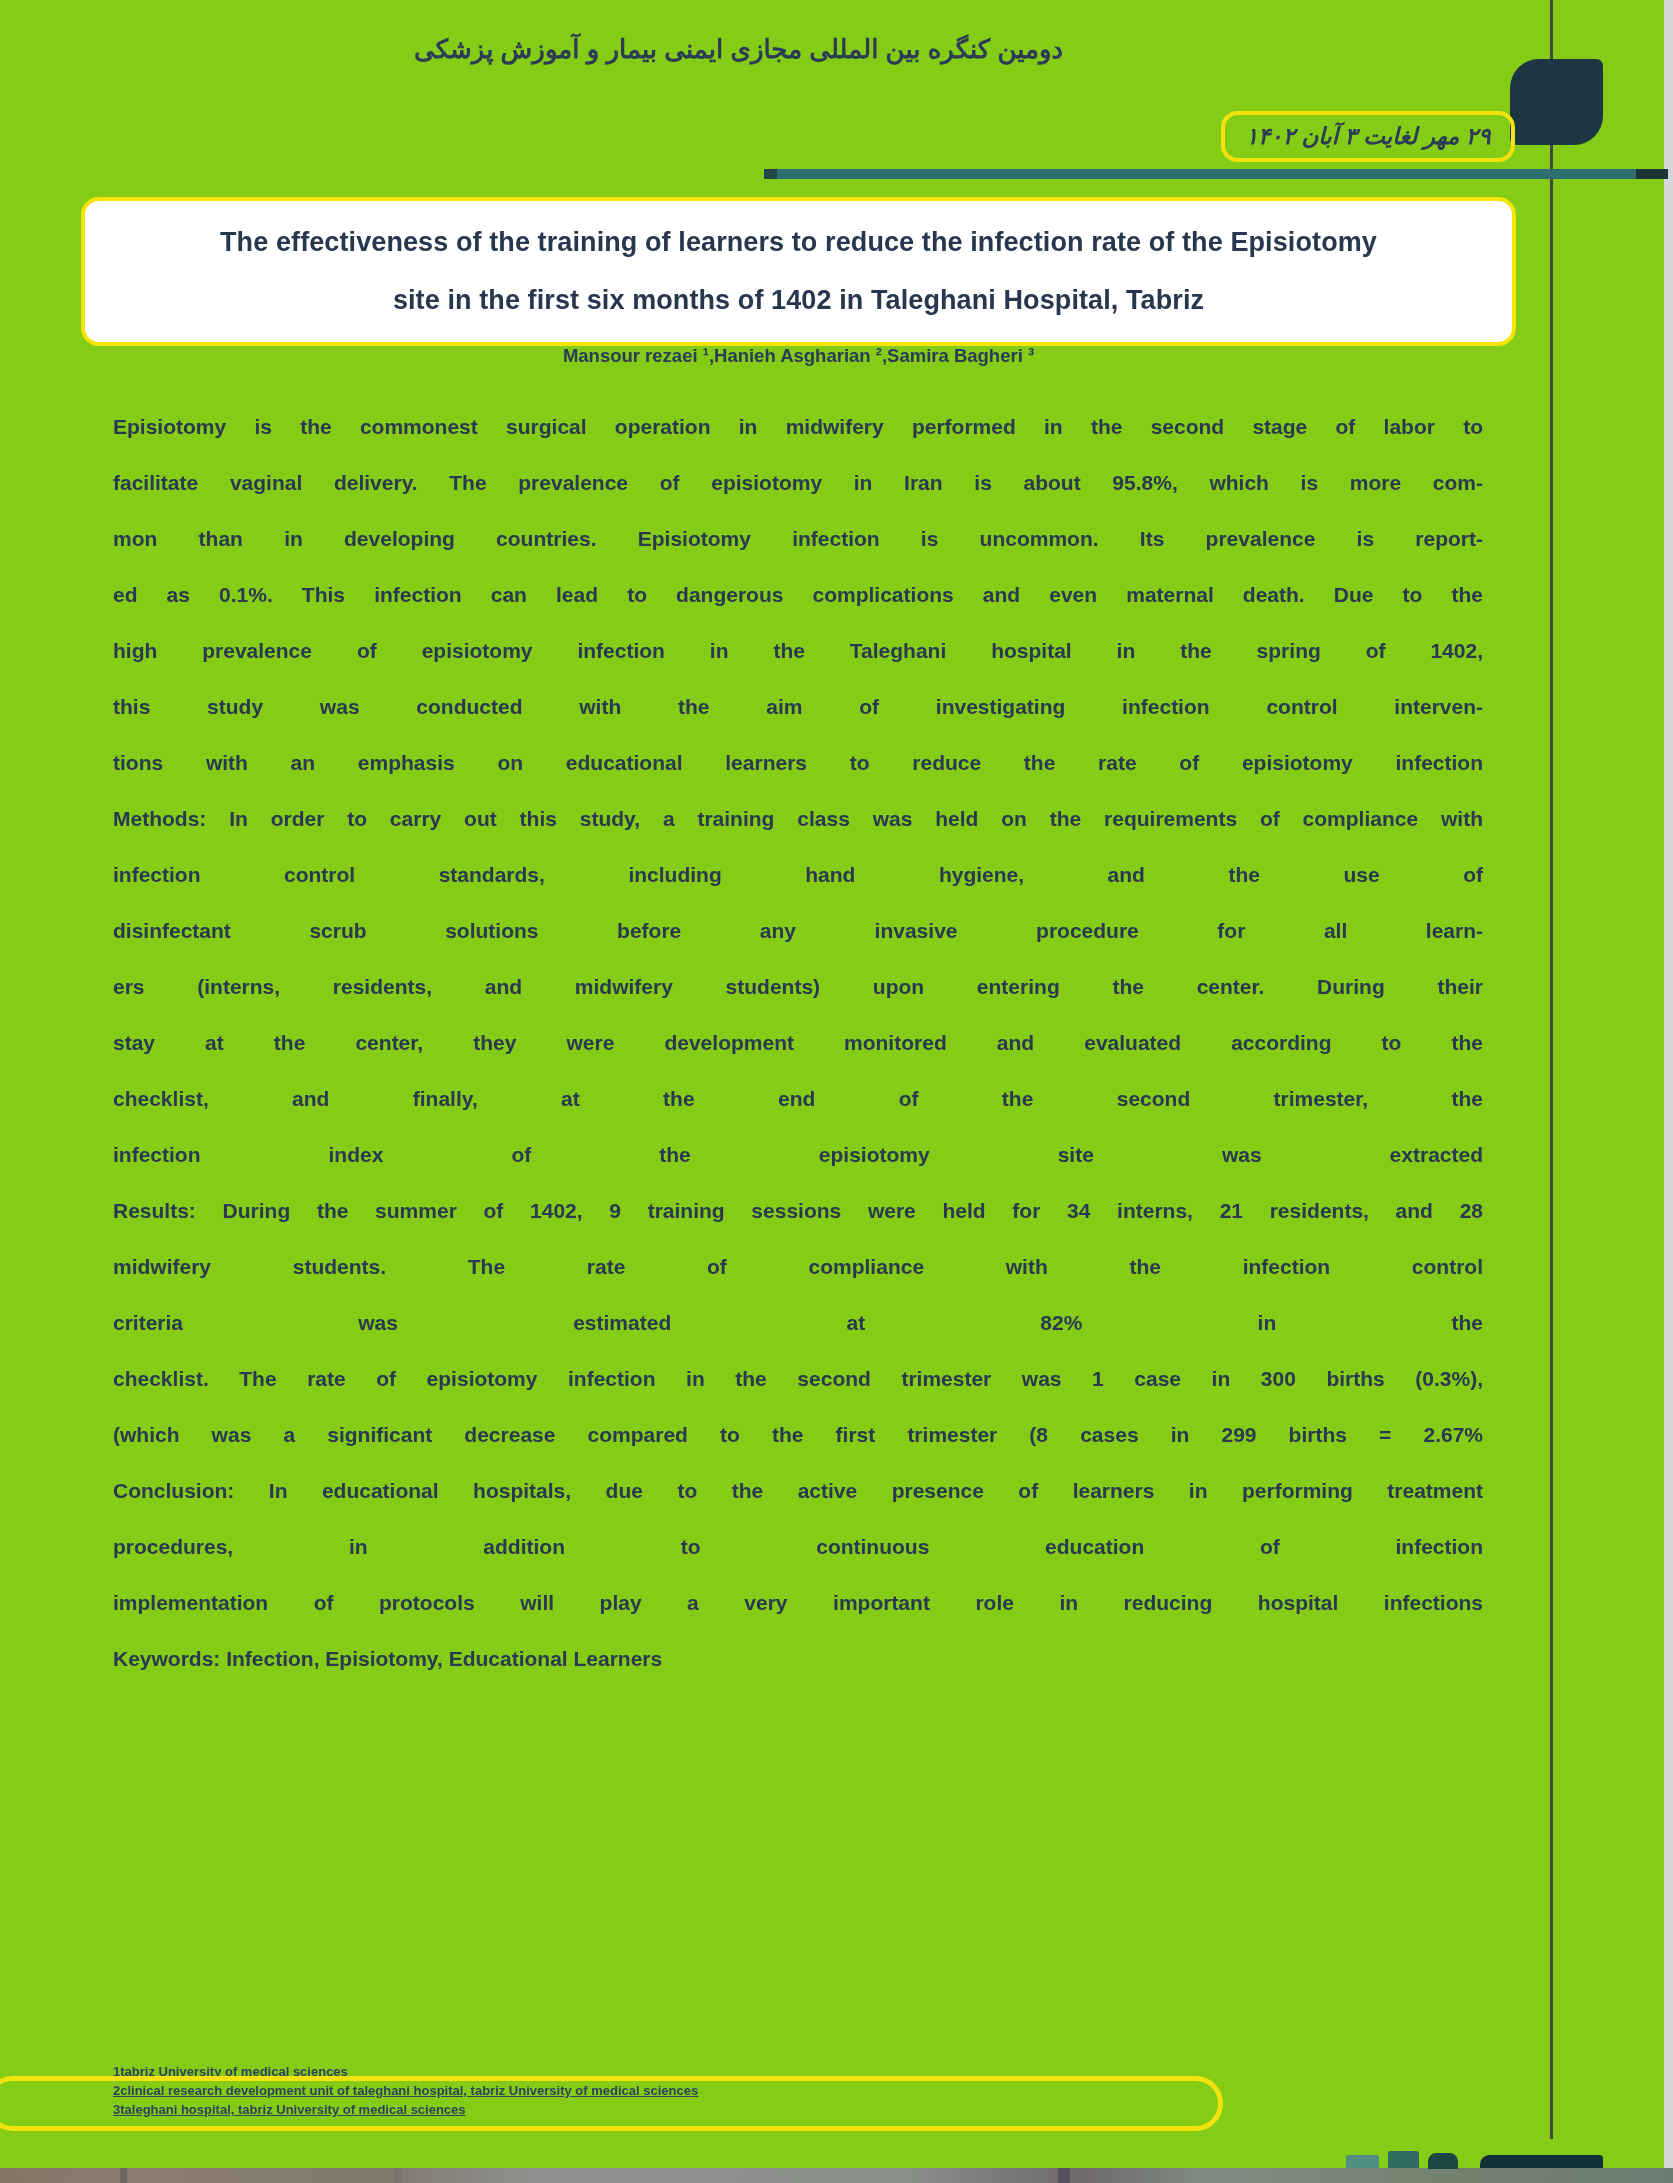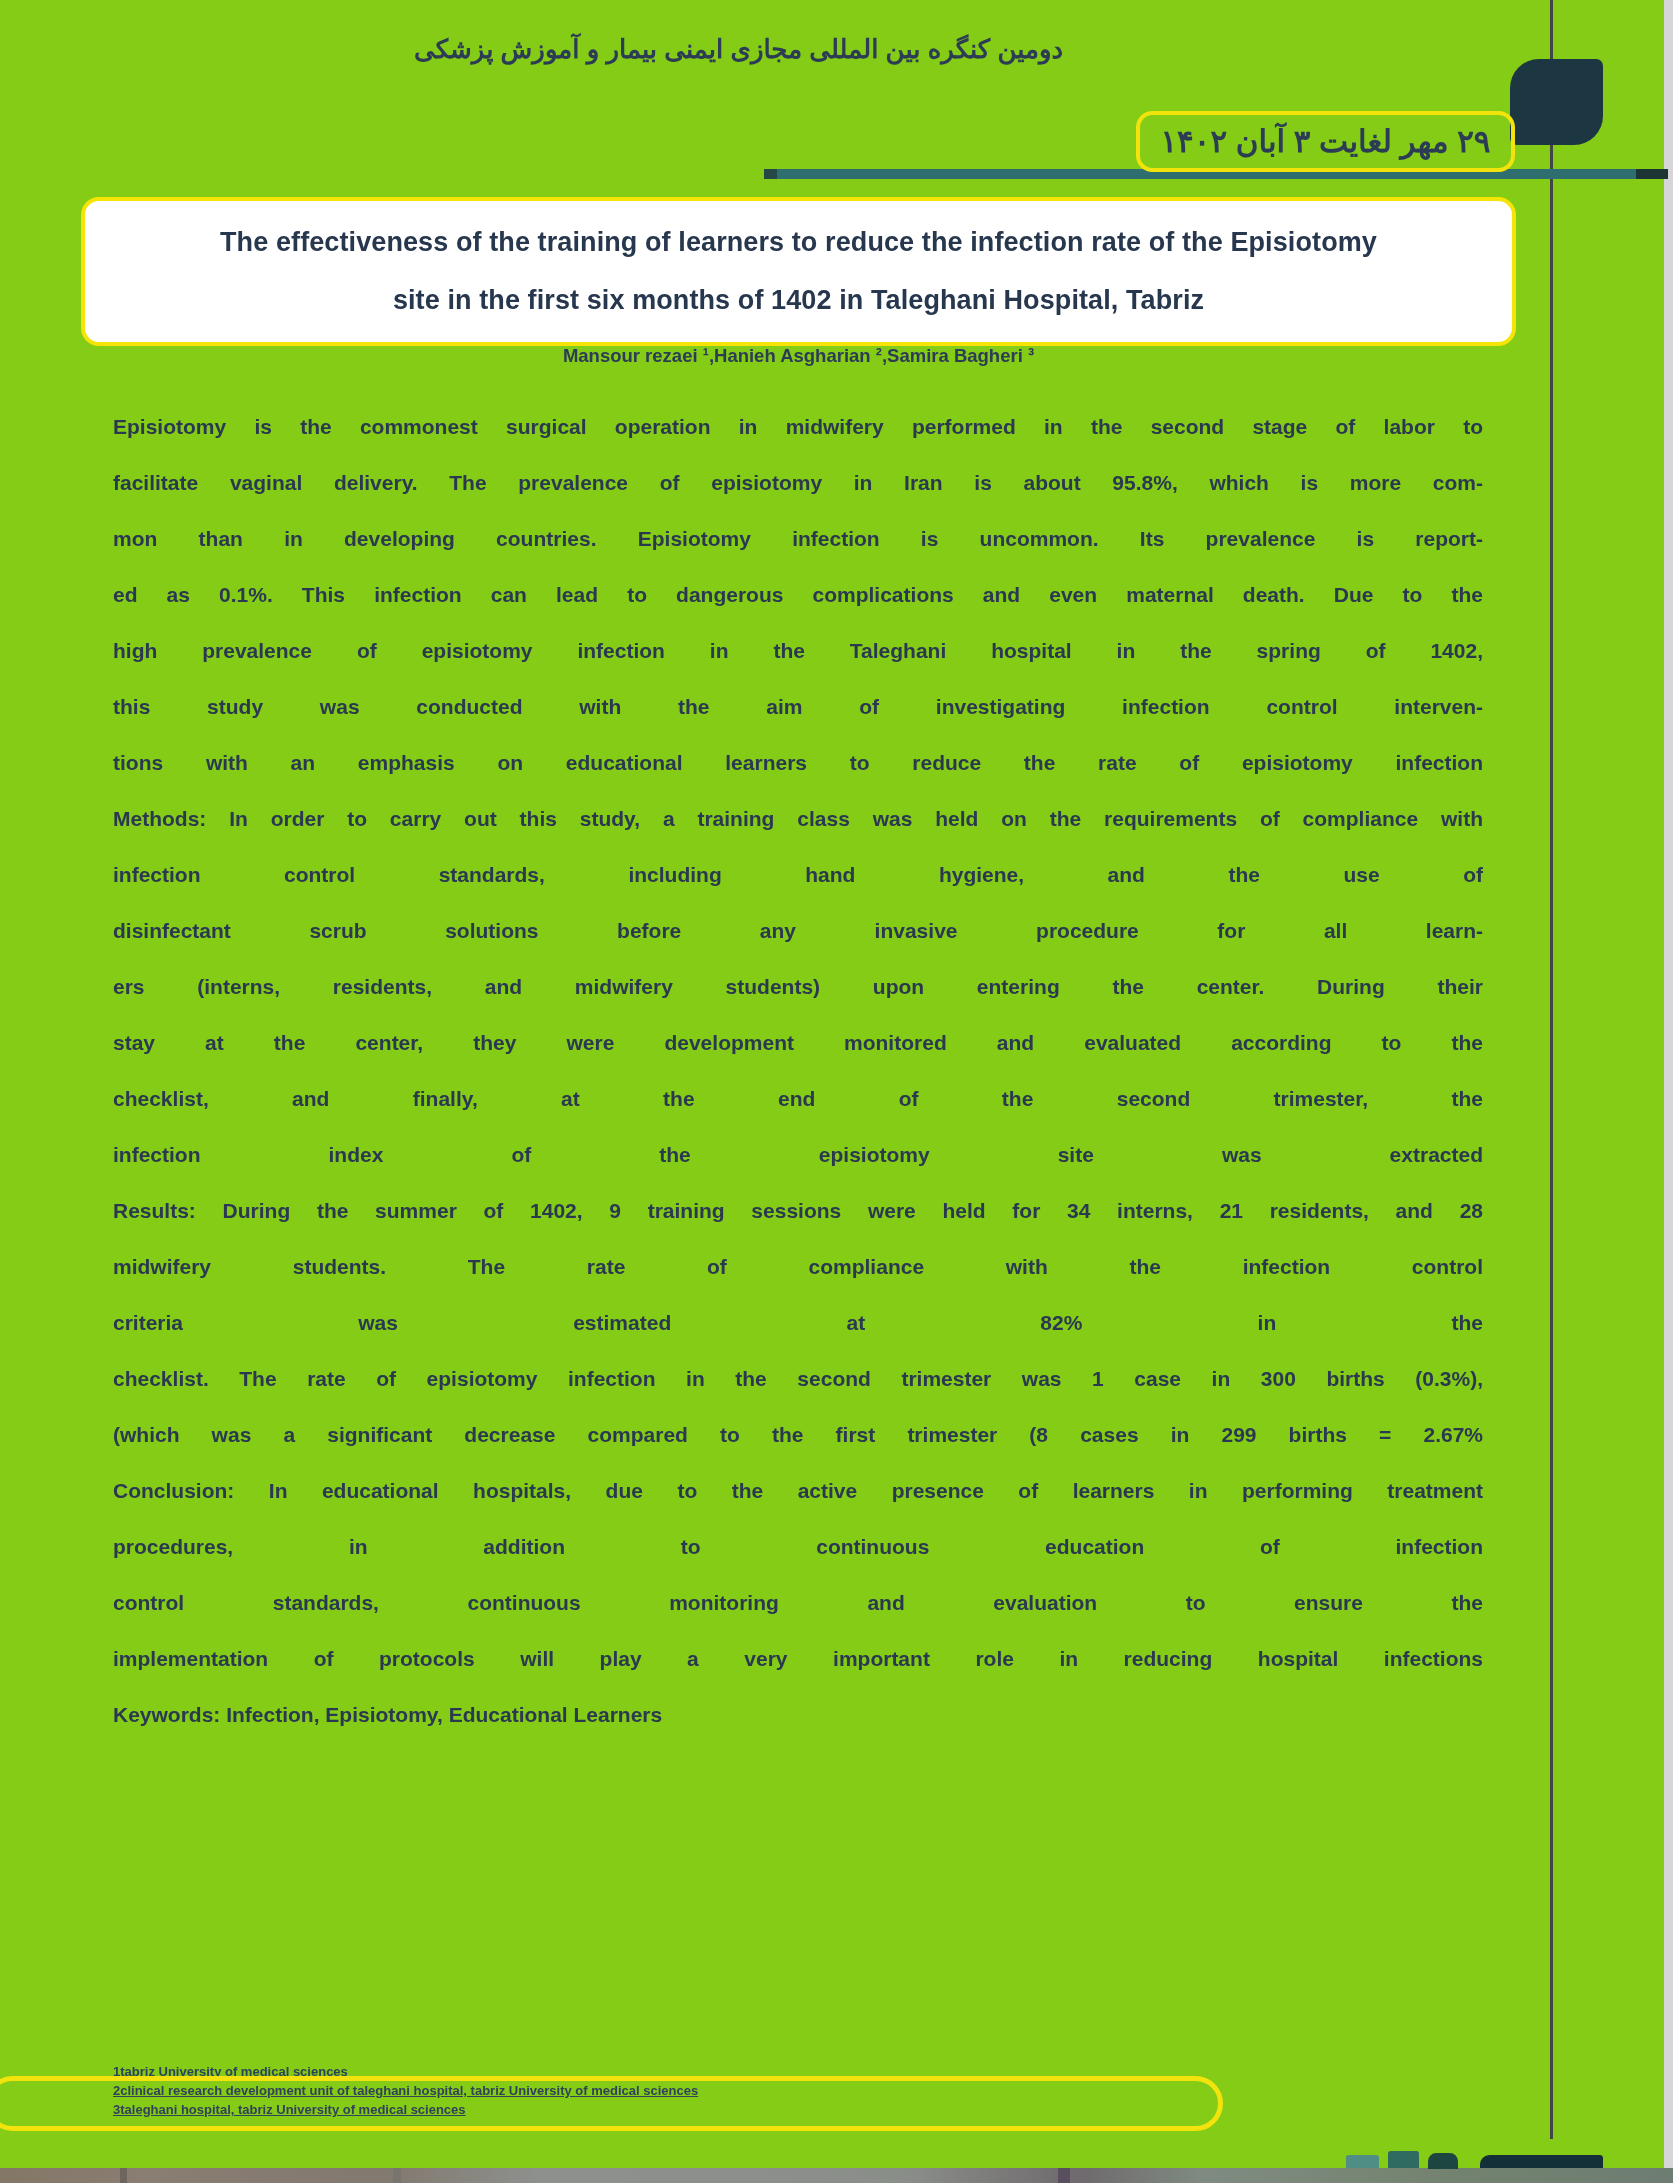--- a/index.html
+++ b/index.html
@@ -24,22 +24,22 @@
   .fa-title{
     position:absolute;right:166px;top:34px;width:1094px;
     direction:rtl;text-align:left;
     font-size:26px;font-weight:700;color:#2c3c55;
   }
   
   .date-badge{
     position:absolute;right:159px;top:111px;
     border:4.8px solid #f2e30c;border-radius:16.4px;
     padding:8.2px 20.5px;direction:rtl;
-    font-size:31px;font-weight:700;color:#2c3c55;
-    background:transparent;z-index:5;
+    font-size:23px;font-weight:700;color:#2c3c55;
+    background:transparent;z-index:5;font-style:italic;
   }
   
   .divider{
     position:absolute;left:764px;top:169px;width:904px;height:9.6px;
     background:linear-gradient(90deg,#244747 0 1.4%,#2e6e6e 1.4% 96.5%,#1d3434 96.5% 100%);
   }
   
   .title-box{
     position:absolute;left:81px;top:197px;width:1435px;height:149px;
     border:4.8px solid #f5e405;border-radius:18px;background:#fff;
@@ -123,21 +123,20 @@
     <div class="line">stay at the center, they were development monitored and evaluated according to the</div>
     <div class="line">checklist, and finally, at the end of the second trimester, the</div>
     <div class="line">infection index of the episiotomy site was extracted</div>
     <div class="line">Results: During the summer of 1402, 9 training sessions were held for 34 interns, 21 residents, and 28</div>
     <div class="line">midwifery students. The rate of compliance with the infection control</div>
     <div class="line">criteria was estimated at 82% in the</div>
     <div class="line">checklist. The rate of episiotomy infection in the second trimester was 1 case in 300 births (0.3%),</div>
     <div class="line">(which was a significant decrease compared to the first trimester (8 cases in 299 births = 2.67%</div>
     <div class="line">Conclusion: In educational hospitals, due to the active presence of learners in performing treatment</div>
     <div class="line">procedures, in addition to continuous education of infection</div>
-    <div class="line">control standards, continuous monitoring and evaluation to ensure the</div>
     <div class="line">implementation of protocols will play a very important role in reducing hospital infections</div>
     <div class="line kw">Keywords: Infection, Episiotomy, Educational Learners</div>
   </div>
 
   <div class="footnotes">
     <div class="fnote">1tabriz University of medical sciences</div>
     <div class="fnote">2clinical research development unit of taleghani hospital,  tabriz University of medical sciences</div>
     <div class="fnote">3taleghani hospital,  tabriz University of medical sciences</div>
   </div>
   <div class="fn-oval"></div>

